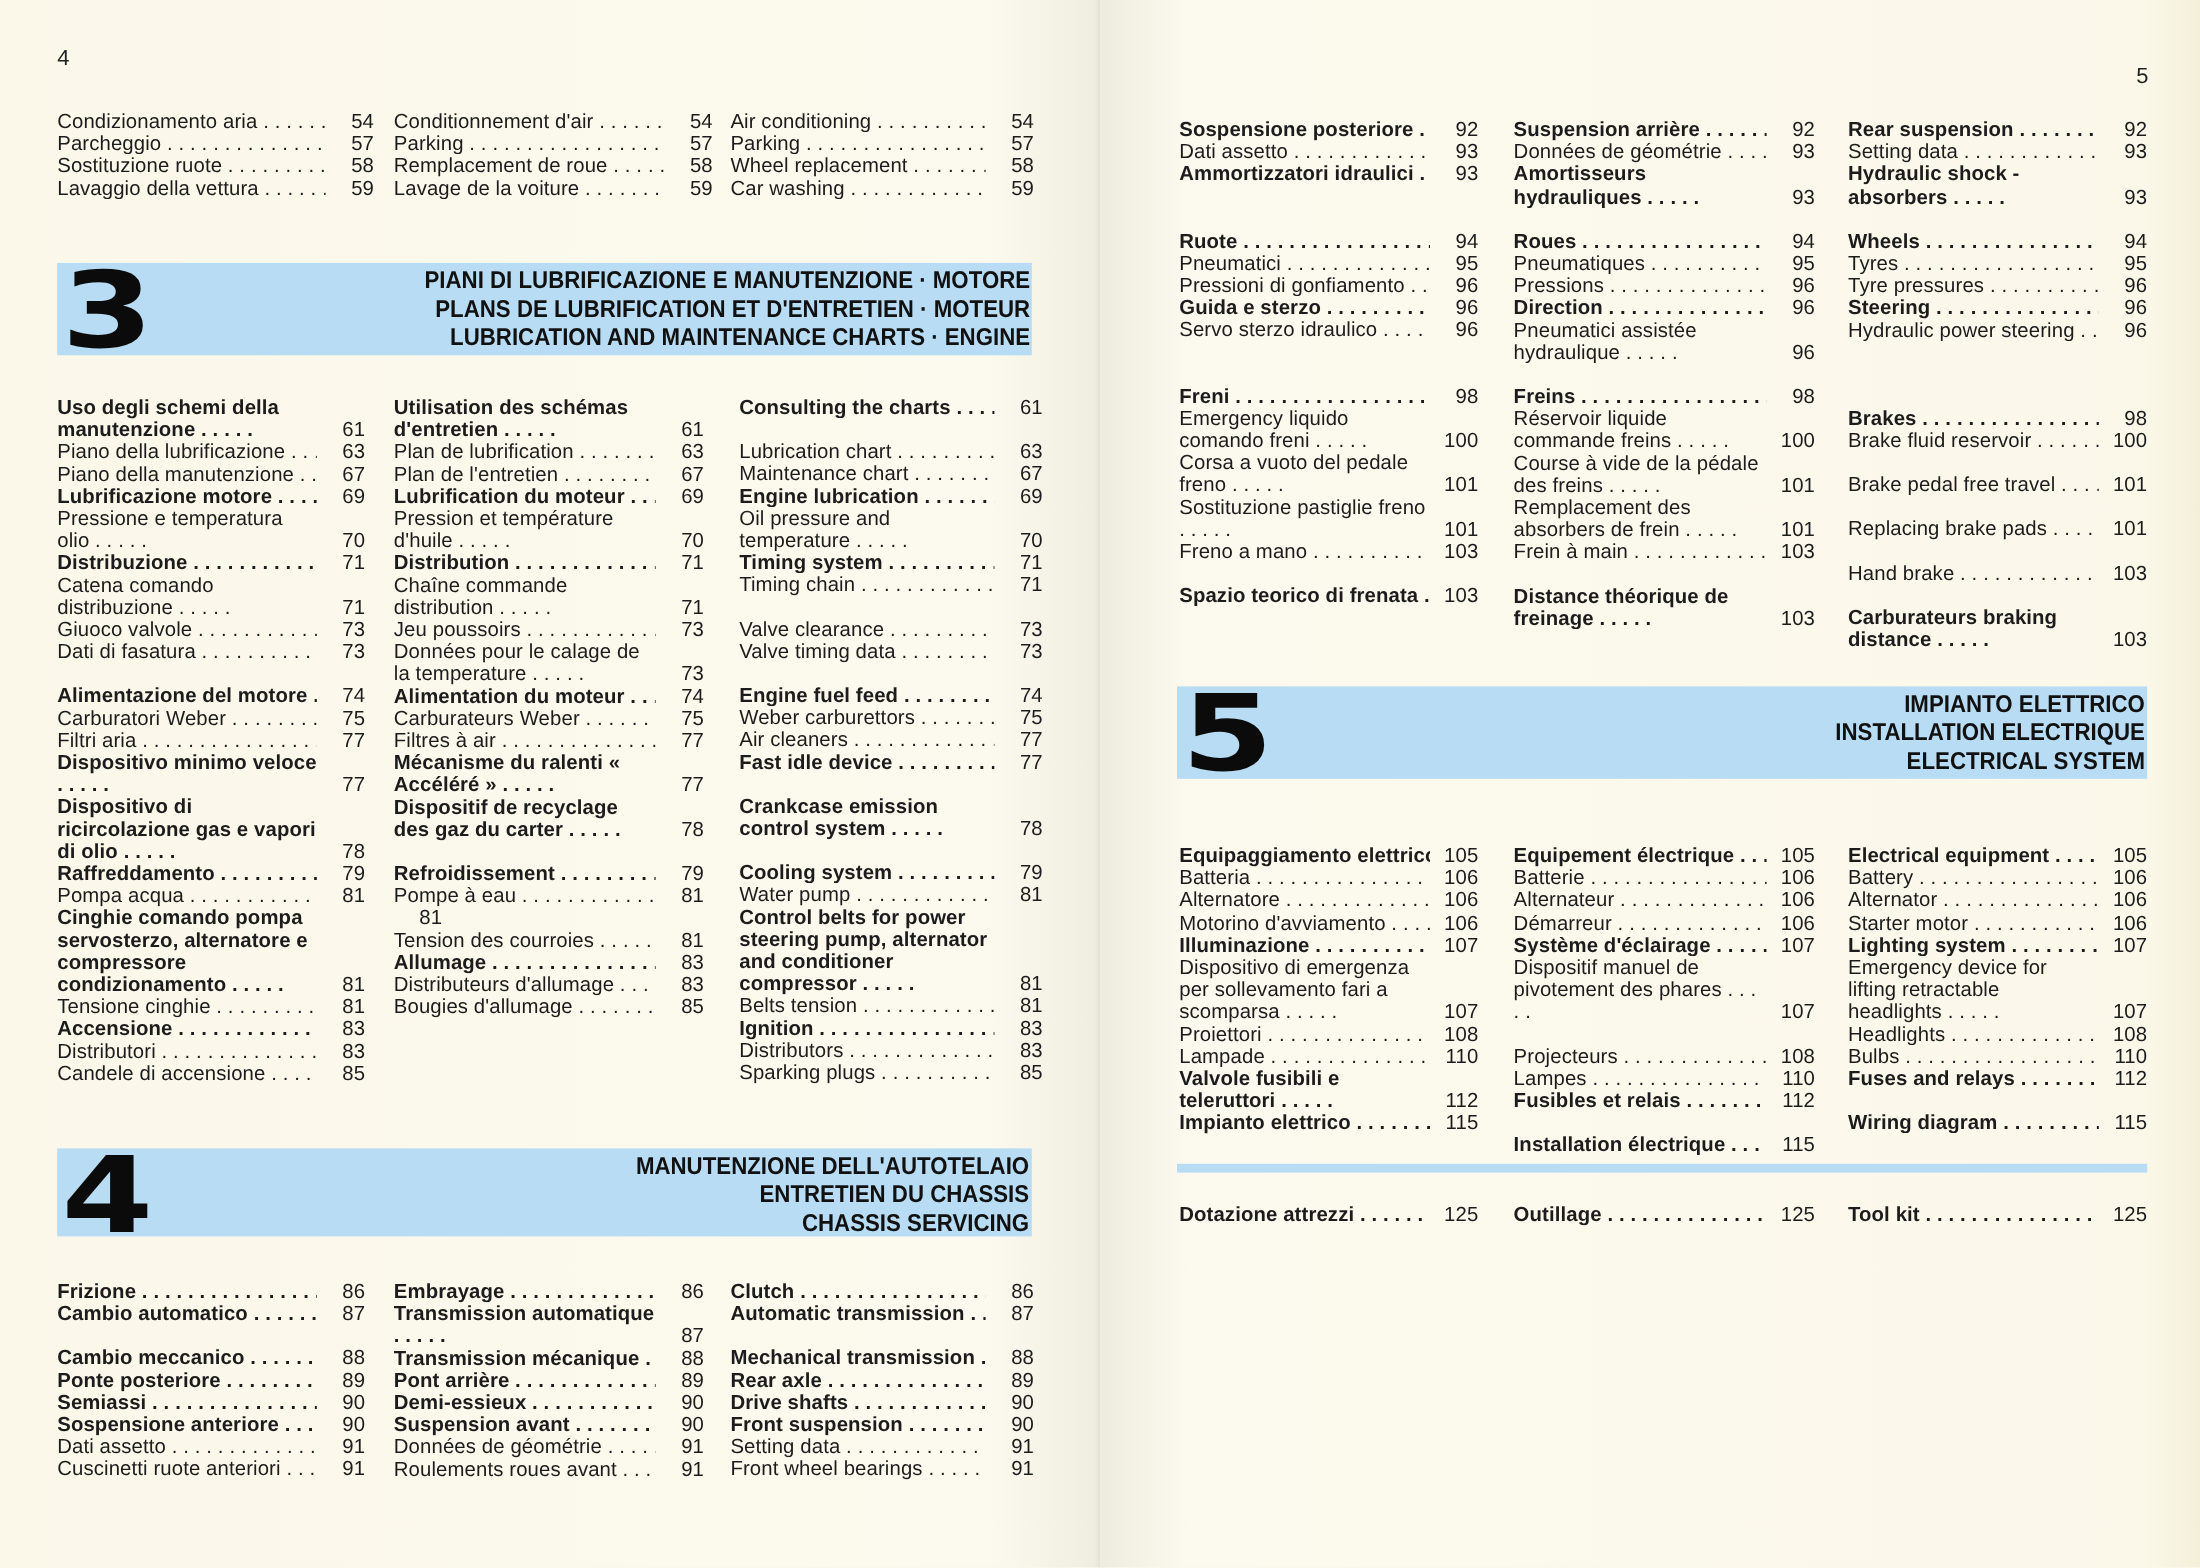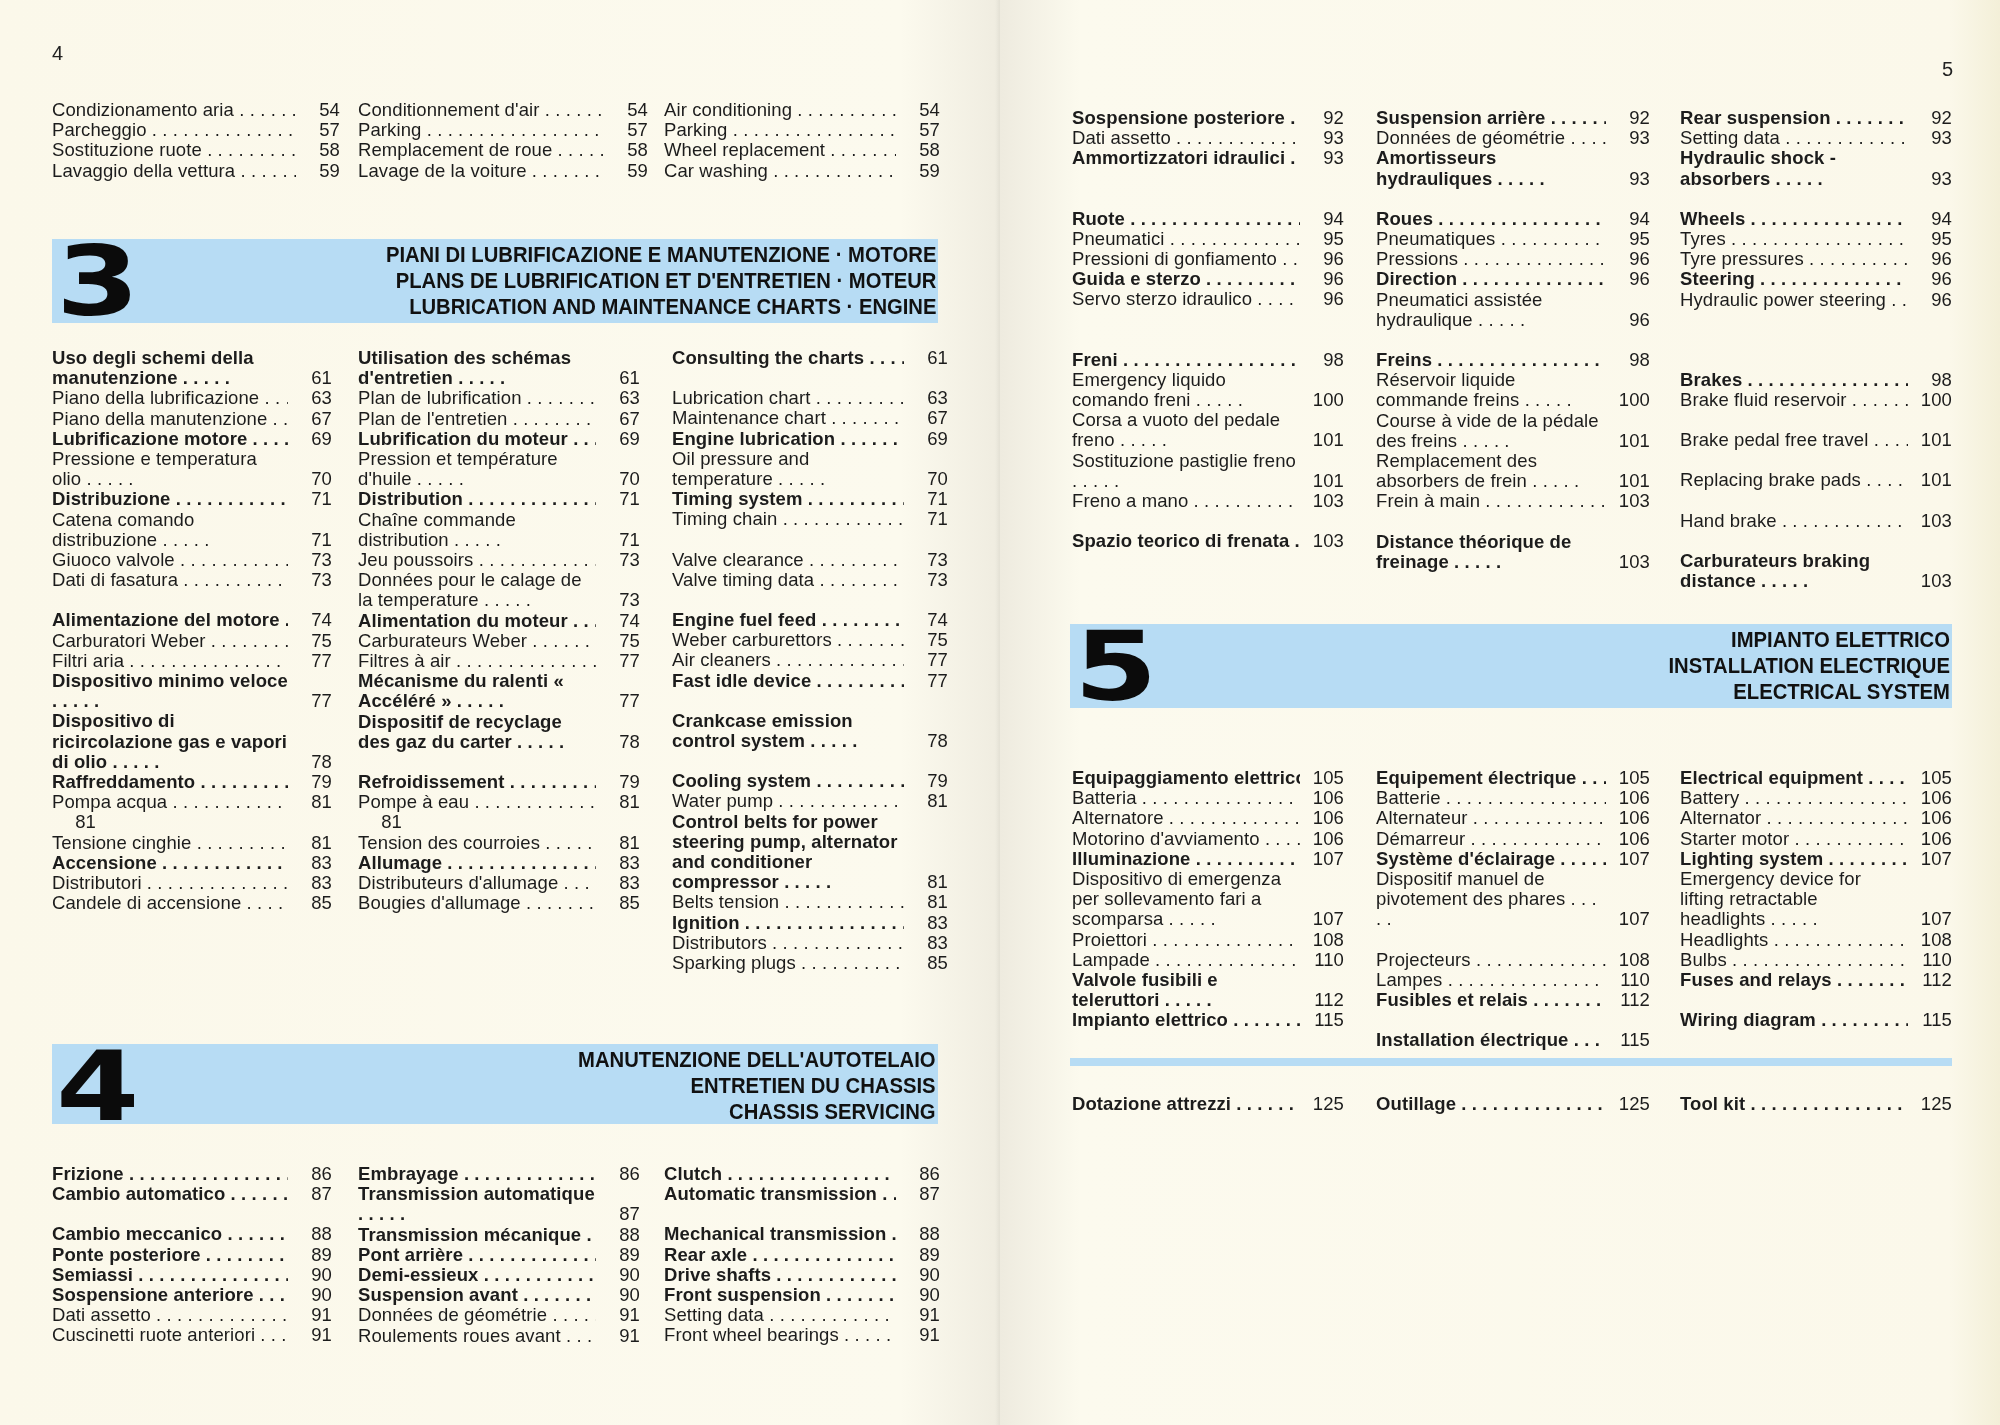--- a/index.html
+++ b/index.html
@@ -112,21 +112,21 @@
 
   <div class="band" style="left:52px;top:239px;width:886px;">
     <div class="num">3</div>
     <div class="titles">
       <div>PIANI DI LUBRIFICAZIONE E MANUTENZIONE · MOTORE</div>
       <div>PLANS DE LUBRIFICATION ET D'ENTRETIEN · MOTEUR</div>
       <div>LUBRICATION AND MAINTENANCE CHARTS · ENGINE</div>
     </div>
   </div>
 
-  <div class="cols" style="left:52px;top:348px;">
+  <div class="cols" style="left:52px;top:360px;">
     <div class="col" style="width:280px;margin-right:26px;">
         <div class="entry bold">
           <span class="t wrap">Uso degli schemi della manutenzione . . . . .</span>
           <span class="p">61</span>
         </div>
         <div class="entry">
           <span class="t">Piano della lubrificazione . . . . . . . . . . . . . . . . . . . .</span>
           <span class="p">63</span>
         </div>
         <div class="entry">
@@ -180,20 +180,21 @@
         </div>
         <div class="entry bold">
           <span class="t">Raffreddamento . . . . . . . . . . . . . . . . . . . .</span>
           <span class="p">79</span>
         </div>
         <div class="entry">
           <span class="t">Pompa acqua . . . . . . . . . . . . . . . . . . . .</span>
           <span class="p">81</span>
         </div>
         <div class="entry bold">
+          <span class="t wrap">Cinghie comando pompa servosterzo, alternatore e compressore condizionamento . . . . .</span>
           <span class="p">81</span>
         </div>
         <div class="entry">
           <span class="t">Tensione cinghie . . . . . . . . . . . . . . . . . . . .</span>
           <span class="p">81</span>
         </div>
         <div class="entry bold">
           <span class="t">Accensione . . . . . . . . . . . . . . . . . . . .</span>
           <span class="p">83</span>
         </div>

